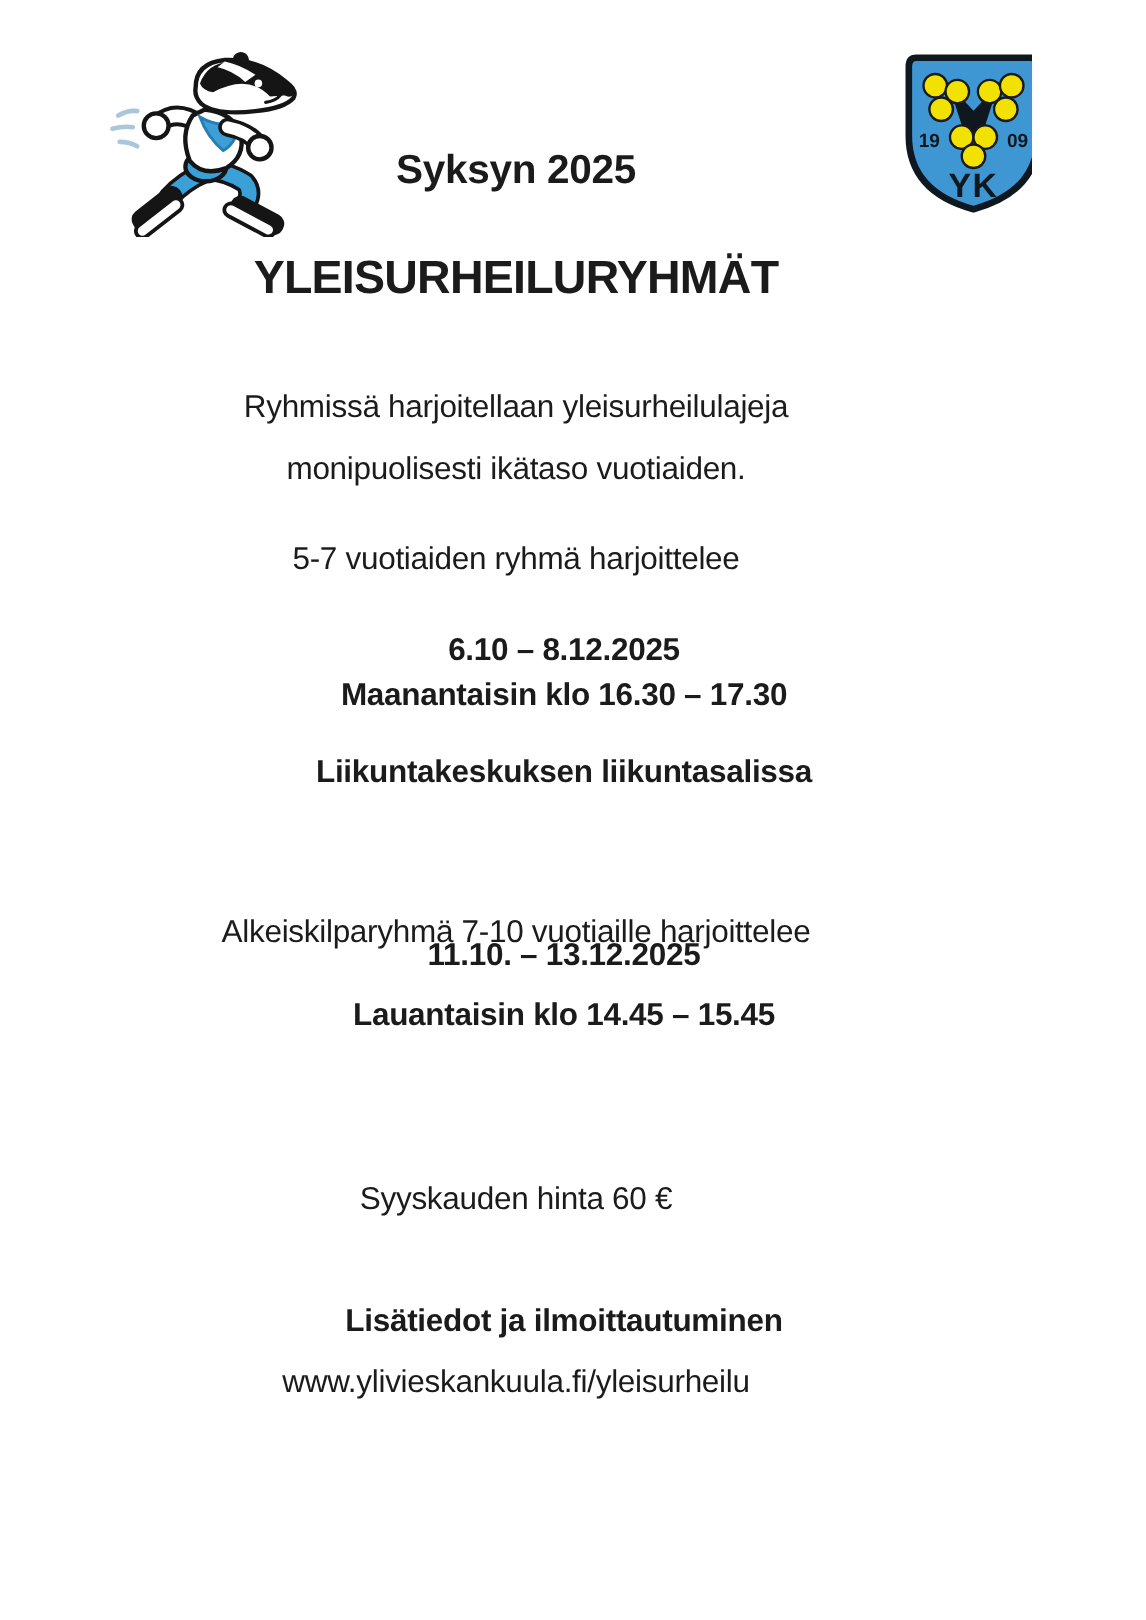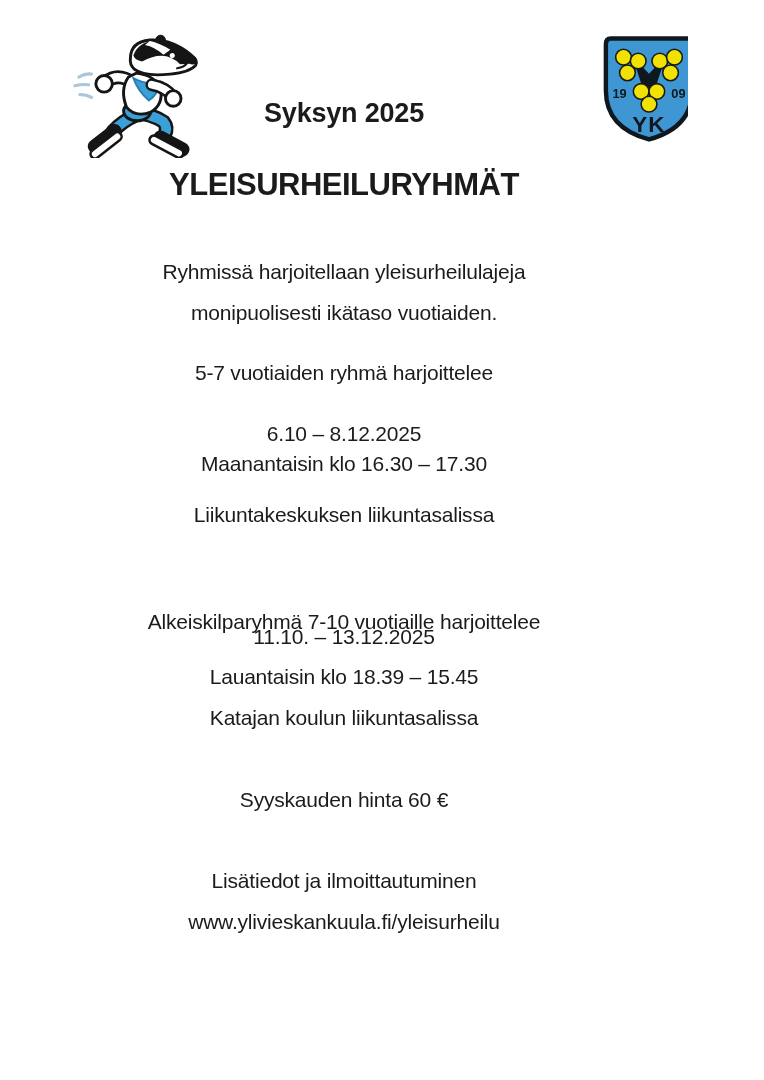--- a/index.html
+++ b/index.html
@@ -14,21 +14,21 @@
   }
   .line {
     position: absolute;
     left: 0;
     width: 100%;
     text-align: center;
     font-size: 21px;
     letter-spacing: -0.2px;
     white-space: nowrap;
   }
-  .b { font-weight: normal; }
+  .b { font-weight: bold; padding-left: 32px; }
   .season-title {
     top: 98px;
     font-size: 27px;
     font-weight: bold;
   }
   .main-title {
     top: 167px;
     font-size: 31px;
     font-weight: bold;
     letter-spacing: -0.5px;
@@ -154,21 +154,20 @@
   <div class="line intro1">Ryhmissä harjoitellaan yleisurheilulajeja</div>
   <div class="line intro2">monipuolisesti ikätaso vuotiaiden.</div>
 
   <div class="line g1h">5-7 vuotiaiden ryhmä harjoittelee</div>
   <div class="line g1d b">6.10 – 8.12.2025</div>
   <div class="line g1t b">Maanantaisin klo 16.30 – 17.30</div>
   <div class="line g1l b">Liikuntakeskuksen liikuntasalissa</div>
 
   <div class="line g2h">Alkeiskilparyhmä 7-10 vuotiaille harjoittelee</div>
   <div class="line g2d b">11.10. – 13.12.2025</div>
-  <div class="line g2t b">Lauantaisin klo 18.39 – 15.45</div>
-  <div class="line g2l b">Katajan koulun liikuntasalissa</div>
+  <div class="line g2t b">Lauantaisin klo 14.45 – 15.45</div>
 
   <div class="line price">Syyskauden hinta 60 €</div>
 
   <div class="line infoh b">Lisätiedot ja ilmoittautuminen</div>
   <div class="line web">www.ylivieskankuula.fi/yleisurheilu</div>
 
 </div>
 
 </body></html>

